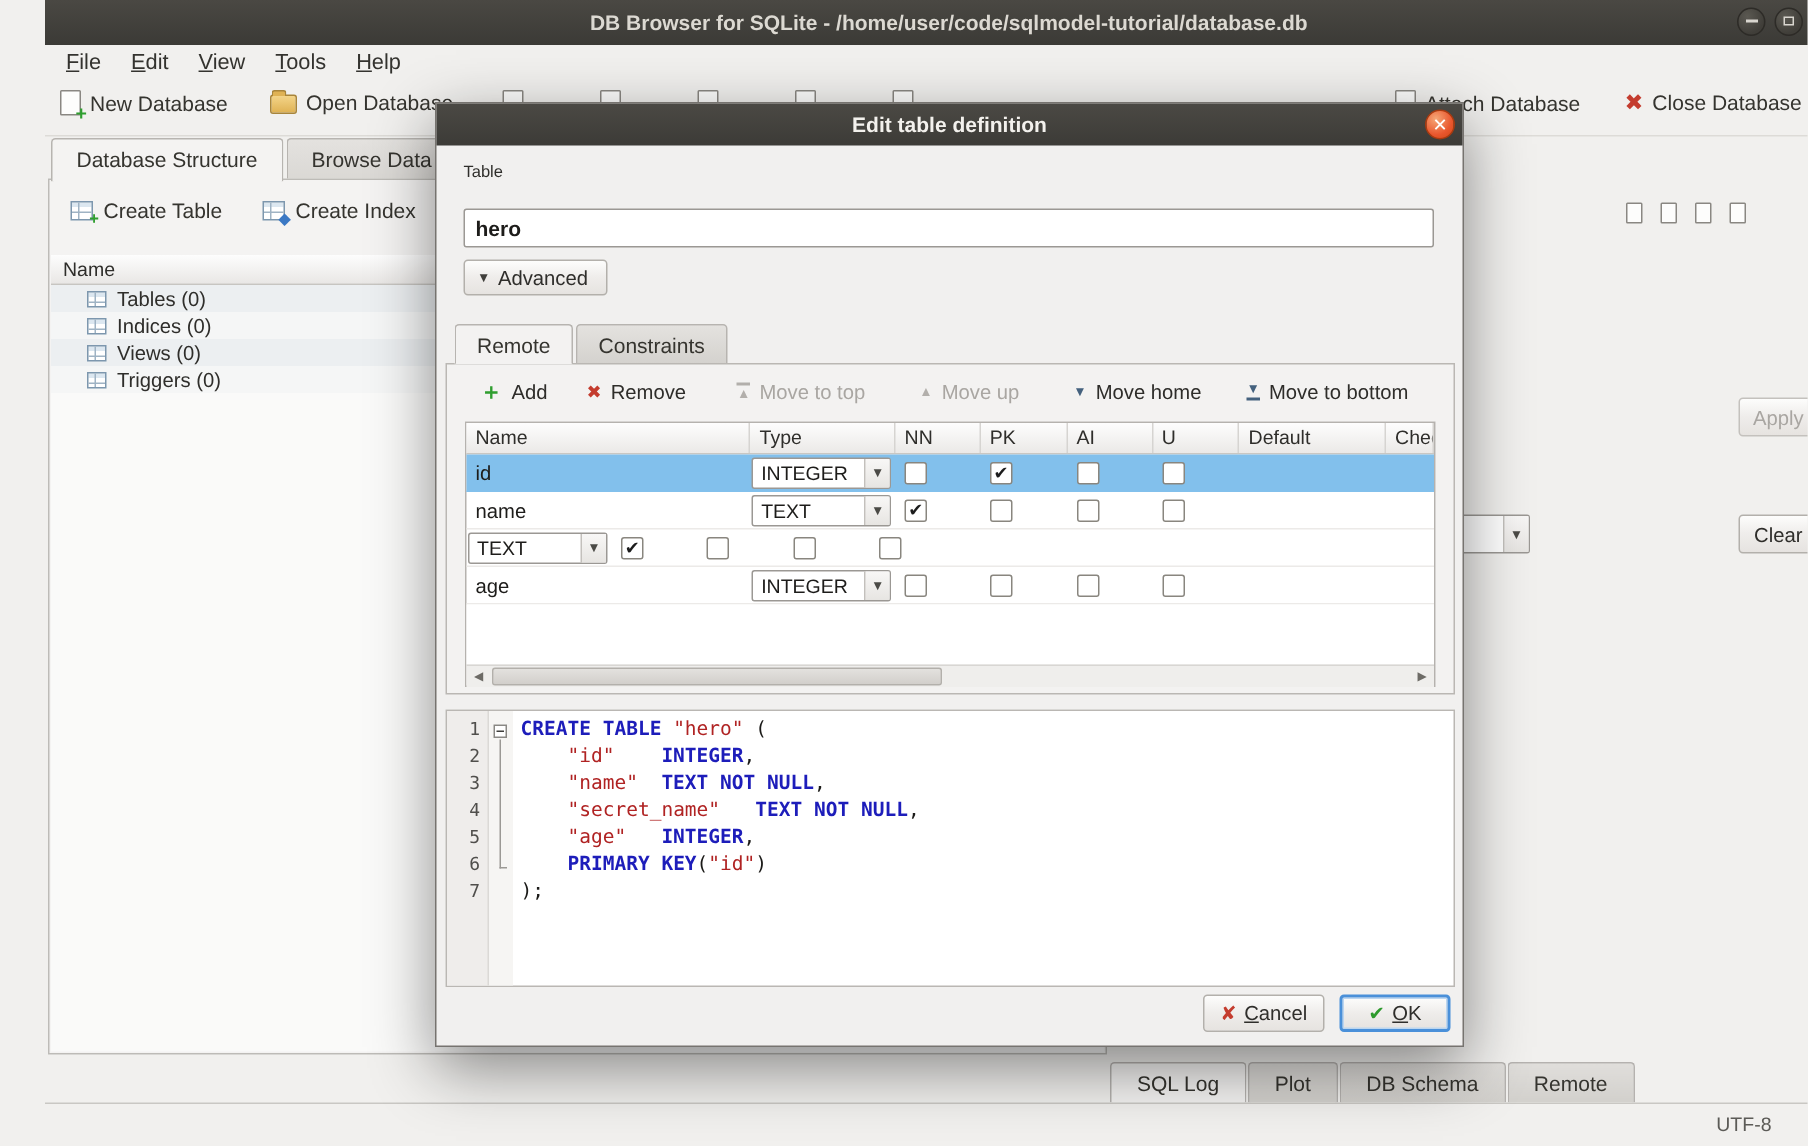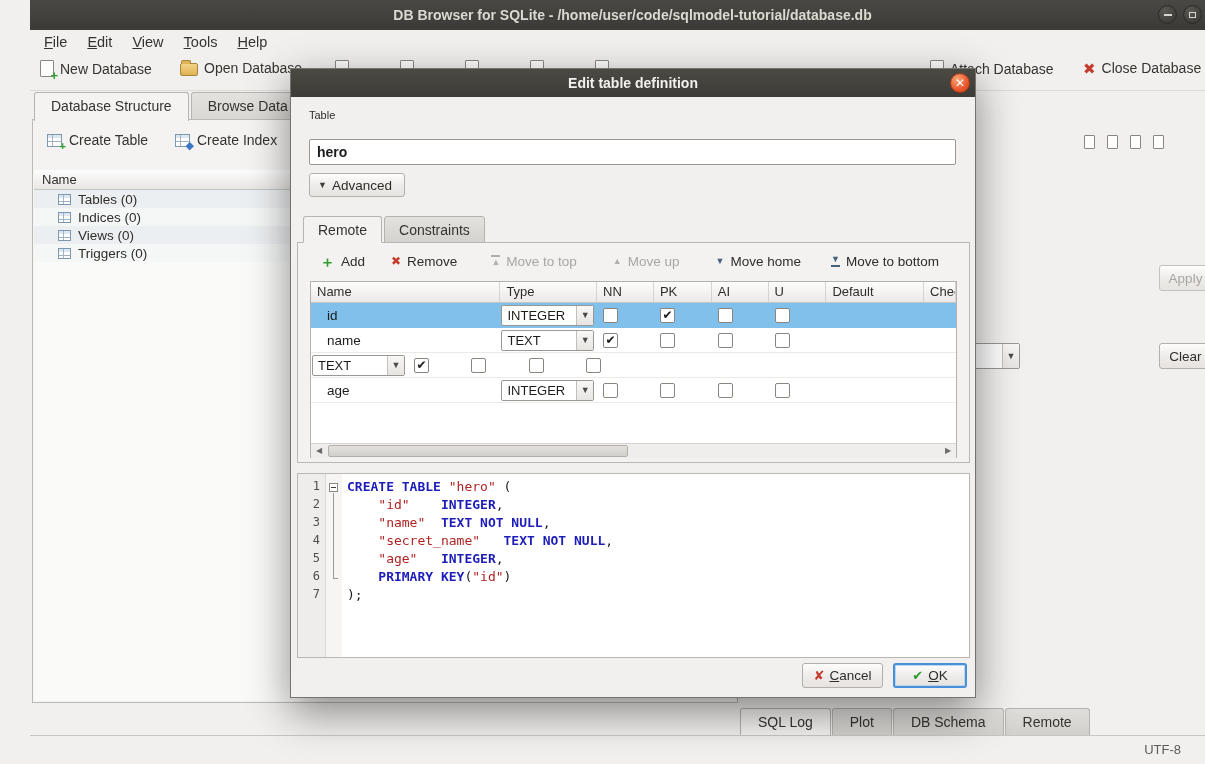--- a/index.html
+++ b/index.html
@@ -88,21 +88,21 @@
   .ptb-btn.disabled .arr { color:#b2afab; }
   .arr.bar-t { border-top:2px solid currentColor; padding-top:1px; }
   .arr.bar-b { border-bottom:2px solid currentColor; padding-bottom:1px; }
 
   .grid-box { position:absolute; left:12px; top:38px; width:647px; height:177px; border:1px solid #b5b2ae; background:#fff; }
   .ghead { display:flex; height:21px; background:linear-gradient(#fdfdfd,#ebe9e7); border-bottom:1px solid #c9c7c3; }
   .gh { font-size:13px; color:#2f2e2b; padding:2px 0 0 6px; border-right:1px solid #d6d4d1; overflow:hidden; white-space:nowrap; }
   .trow { display:flex; height:25px; align-items:center; border-bottom:1px solid #eceae8; }
   .trow.row-selected { background:var(--selection,#82c0ec); border-bottom-color:var(--selection,#82c0ec); }
   .tc { height:25px; display:flex; align-items:center; overflow:hidden; }
-  .tc.txt { padding-left:16px; font-size:13.5px; color:#1d1c1a; }
+  .tc.txt { padding-left:6px; font-size:13.5px; color:#1d1c1a; }
   .c-name{width:190px} .c-type{width:97px} .c-nn{width:57px} .c-pk{width:58px} .c-ai{width:57px} .c-u{width:58px} .c-def{width:98px} .c-chk{width:32px}
   .cell-combo { margin:2px 3px 2px 1px; height:21px; flex:1; display:flex; background:#fff; border:1px solid #9b9894; border-radius:2px; }
   .cell-combo .cmb-txt { flex:1; font-size:13px; color:#1d1c1a; padding:2px 0 0 5px; white-space:nowrap; }
   .cb { width:15px; height:15px; margin-left:6px; background:#fff; border:1px solid #89867f; border-radius:2px; font-size:12px; font-weight:bold; color:#1c1c1c; text-align:center; line-height:13px; }
   .filler { height:40px; background:#fff; }
   .hscroll { height:15px; border-top:1px solid #d8d6d3; background:#efeeec; position:relative; }
   .hs-arrow { position:absolute; top:0; width:16px; height:14px; color:#6d6b66; font-size:8px; text-align:center; line-height:14px; }
   .hs-thumb { position:absolute; left:17px; top:1px; width:300px; height:12px; background:linear-gradient(#e3e1de,#d2cfcb); border:1px solid #b3b0ab; border-radius:2px; }
 
   .sql-box { position:absolute; left:6px; top:404px; width:673px; height:185px; border:1px solid #bab7b3; background:#fff; display:flex; }

